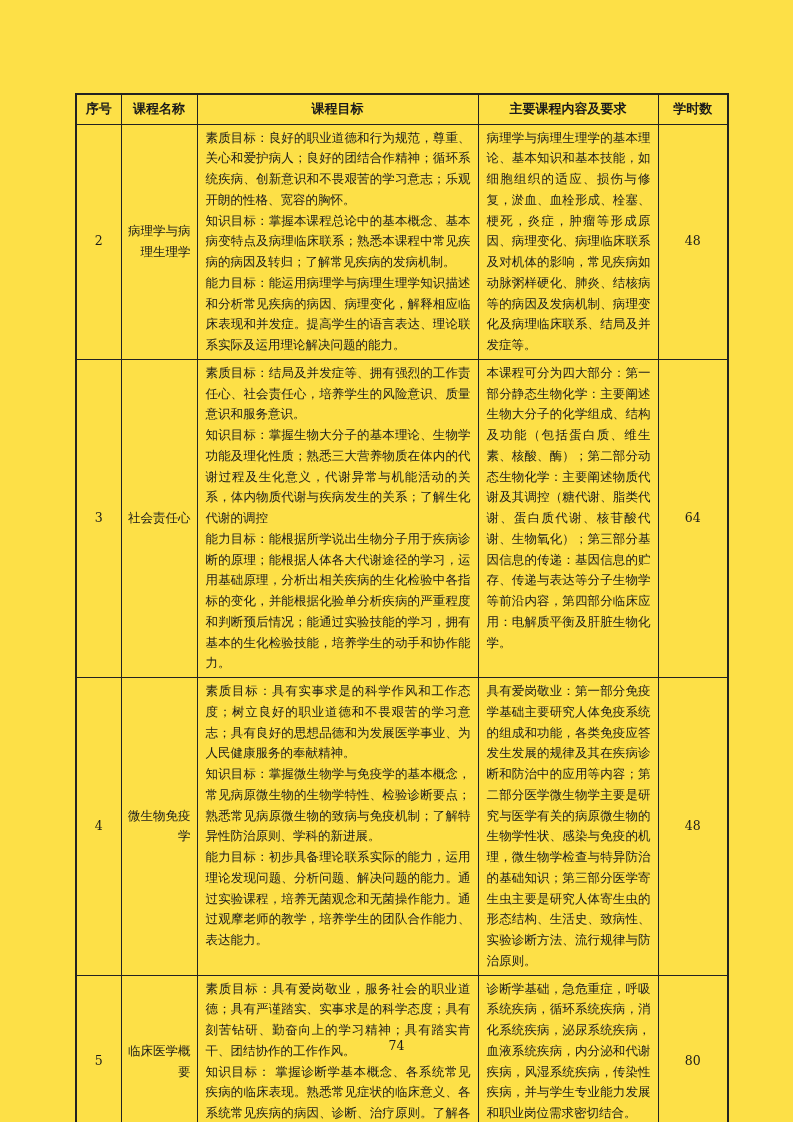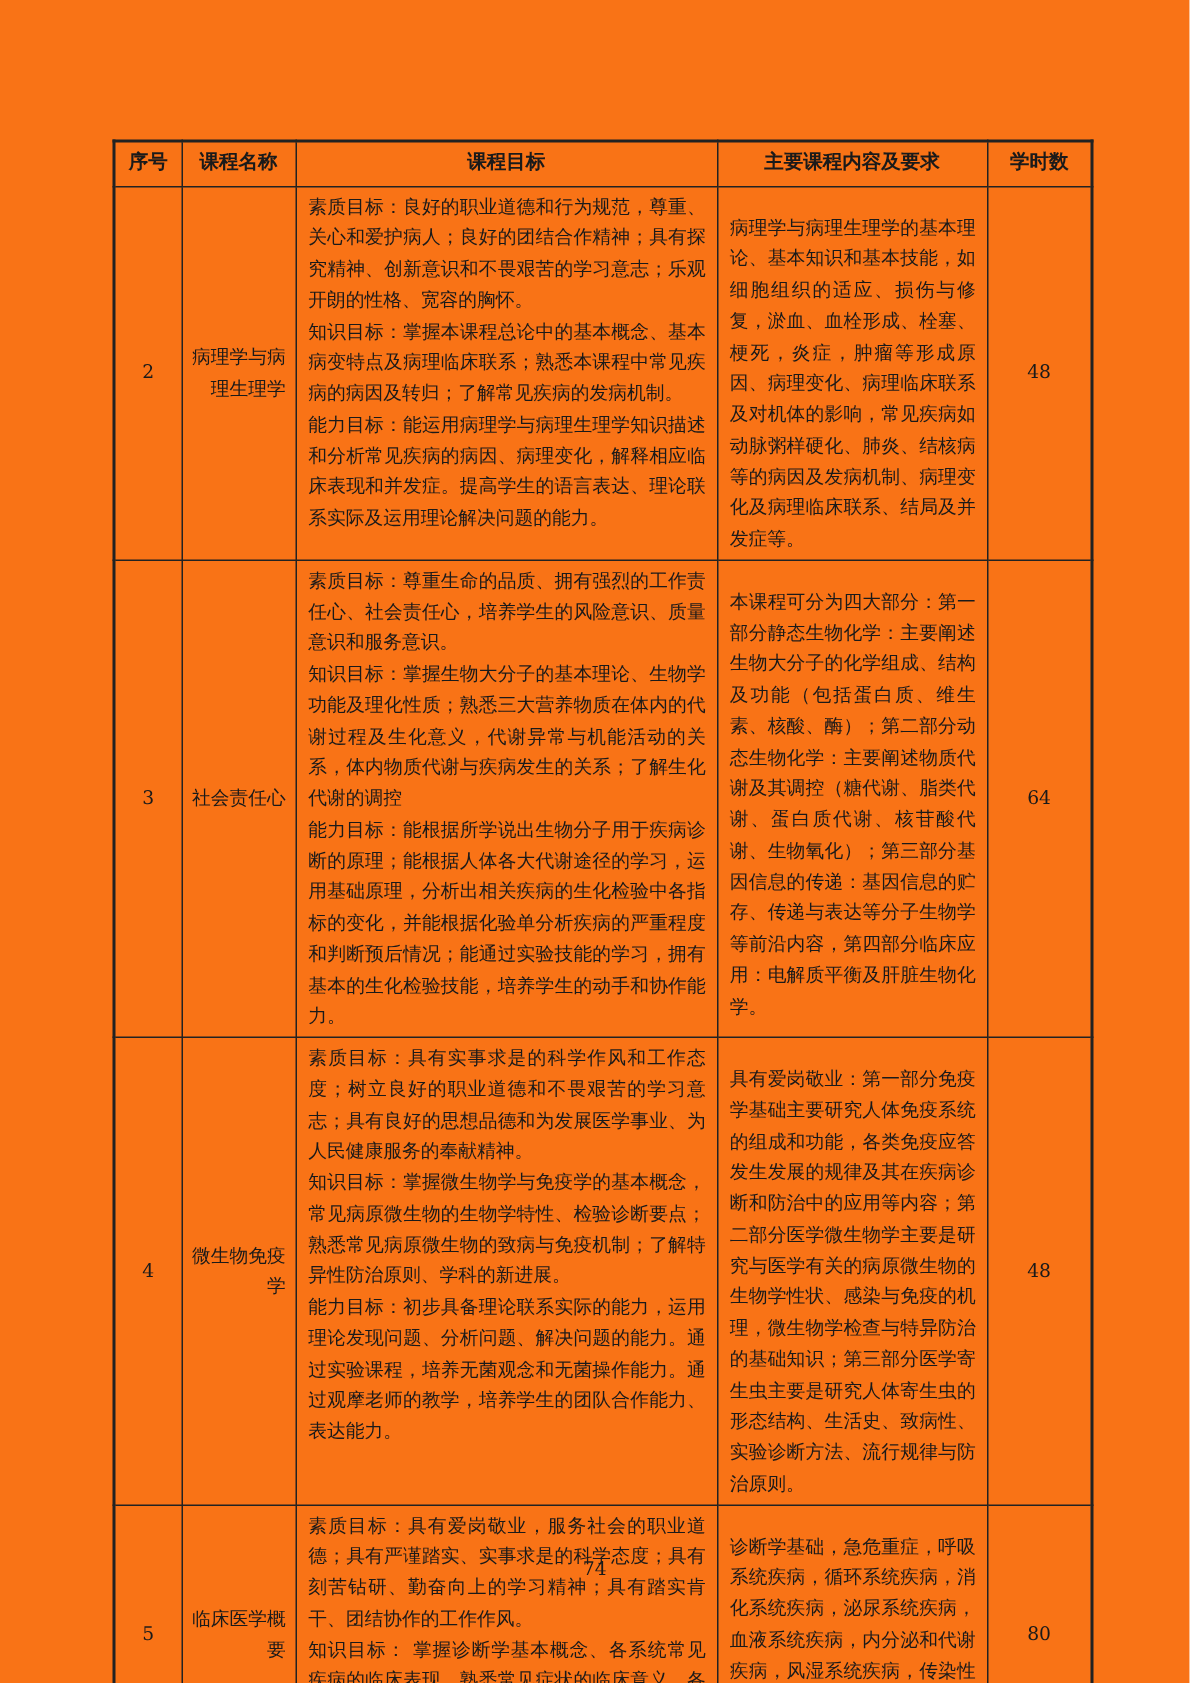--- a/index.html
+++ b/index.html
@@ -12,21 +12,21 @@
     height: 1122px;
     position: relative;
     font-family: "DejaVu Serif", "Liberation Serif", serif;
     color: #1a1a1a;
   }
   .page {
     position: absolute;
     top: 0; left: 0;
     width: 793px;
     height: 1122px;
-    background: #f97316;
+    background: #fde047;
   }
   table.course-table {
     position: absolute;
     top: 93px;
     left: 75px;
     width: 643px;
     border-collapse: collapse;
     table-layout: fixed;
     border: 2px solid #222;
   }
@@ -65,21 +65,21 @@
     text-align: justify;
     padding: 3px 7px 3px 8px;
   }
   td.col-obj p {
     margin: 0;
     text-align: justify;
   }
   td.col-cont {
     vertical-align: top;
     text-align: justify;
-    padding: 17px 7px 3px 8px;
+    padding: 3px 7px 3px 8px;
   }
   tr.row-2 { height: 228px; }
   tr.row-3 { height: 267px; }
   tr.row-4 { height: 249px; }
   tr.row-5 { height: 169px; }
   .page-number {
     position: absolute;
     top: 1038px;
     left: 0;
     width: 793px;
@@ -101,32 +101,32 @@
         <th class="h-obj">课程目标</th>
         <th class="h-cont">主要课程内容及要求</th>
         <th class="h-hours">学时数</th>
       </tr>
     </thead>
     <tbody>
       <tr class="row-2">
         <td class="col-no">2</td>
         <td class="col-name">病理学与病理生理学</td>
         <td class="col-obj">
-          <p>素质目标：良好的职业道德和行为规范，尊重、关心和爱护病人；良好的团结合作精神；具有探究精神、创新意识和不畏艰苦的学习意志；乐观开朗的性格、宽容的胸怀。</p>
+          <p>素质目标：良好的职业道德和行为规范，尊重、关心和爱护病人；良好的团结合作精神；循环系统疾病、创新意识和不畏艰苦的学习意志；乐观开朗的性格、宽容的胸怀。</p>
           <p>知识目标：掌握本课程总论中的基本概念、基本病变特点及病理临床联系；熟悉本课程中常见疾病的病因及转归；了解常见疾病的发病机制。</p>
           <p>能力目标：能运用病理学与病理生理学知识描述和分析常见疾病的病因、病理变化，解释相应临床表现和并发症。提高学生的语言表达、理论联系实际及运用理论解决问题的能力。</p>
         </td>
         <td class="col-cont">病理学与病理生理学的基本理论、基本知识和基本技能，如细胞组织的适应、损伤与修复，淤血、血栓形成、栓塞、梗死，炎症，肿瘤等形成原因、病理变化、病理临床联系及对机体的影响，常见疾病如动脉粥样硬化、肺炎、结核病等的病因及发病机制、病理变化及病理临床联系、结局及并发症等。</td>
         <td class="col-hours">48</td>
       </tr>
       <tr class="row-3">
         <td class="col-no">3</td>
         <td class="col-name">社会责任心</td>
         <td class="col-obj">
-          <p>素质目标：尊重生命的品质、拥有强烈的工作责任心、社会责任心，培养学生的风险意识、质量意识和服务意识。</p>
+          <p>素质目标：结局及并发症等、拥有强烈的工作责任心、社会责任心，培养学生的风险意识、质量意识和服务意识。</p>
           <p>知识目标：掌握生物大分子的基本理论、生物学功能及理化性质；熟悉三大营养物质在体内的代谢过程及生化意义，代谢异常与机能活动的关系，体内物质代谢与疾病发生的关系；了解生化代谢的调控</p>
           <p>能力目标：能根据所学说出生物分子用于疾病诊断的原理；能根据人体各大代谢途径的学习，运用基础原理，分析出相关疾病的生化检验中各指标的变化，并能根据化验单分析疾病的严重程度和判断预后情况；能通过实验技能的学习，拥有基本的生化检验技能，培养学生的动手和协作能力。</p>
         </td>
         <td class="col-cont">本课程可分为四大部分：第一部分静态生物化学：主要阐述生物大分子的化学组成、结构及功能（包括蛋白质、维生素、核酸、酶）；第二部分动态生物化学：主要阐述物质代谢及其调控（糖代谢、脂类代谢、蛋白质代谢、核苷酸代谢、生物氧化）；第三部分基因信息的传递：基因信息的贮存、传递与表达等分子生物学等前沿内容，第四部分临床应用：电解质平衡及肝脏生物化学。</td>
         <td class="col-hours">64</td>
       </tr>
       <tr class="row-4">
         <td class="col-no">4</td>
         <td class="col-name">微生物免疫学</td>
         <td class="col-obj">

